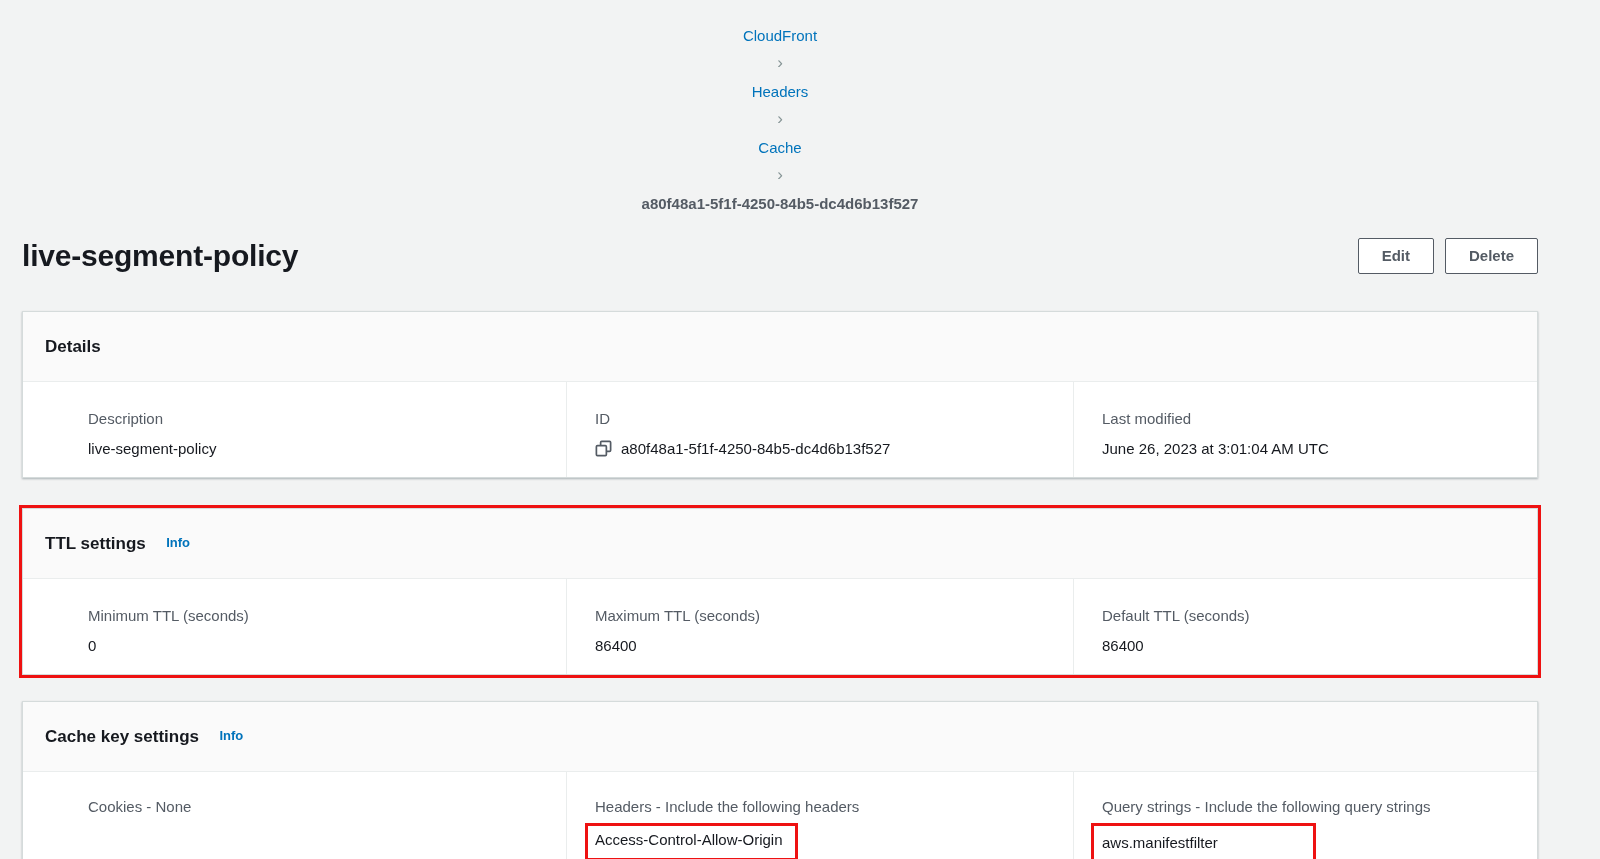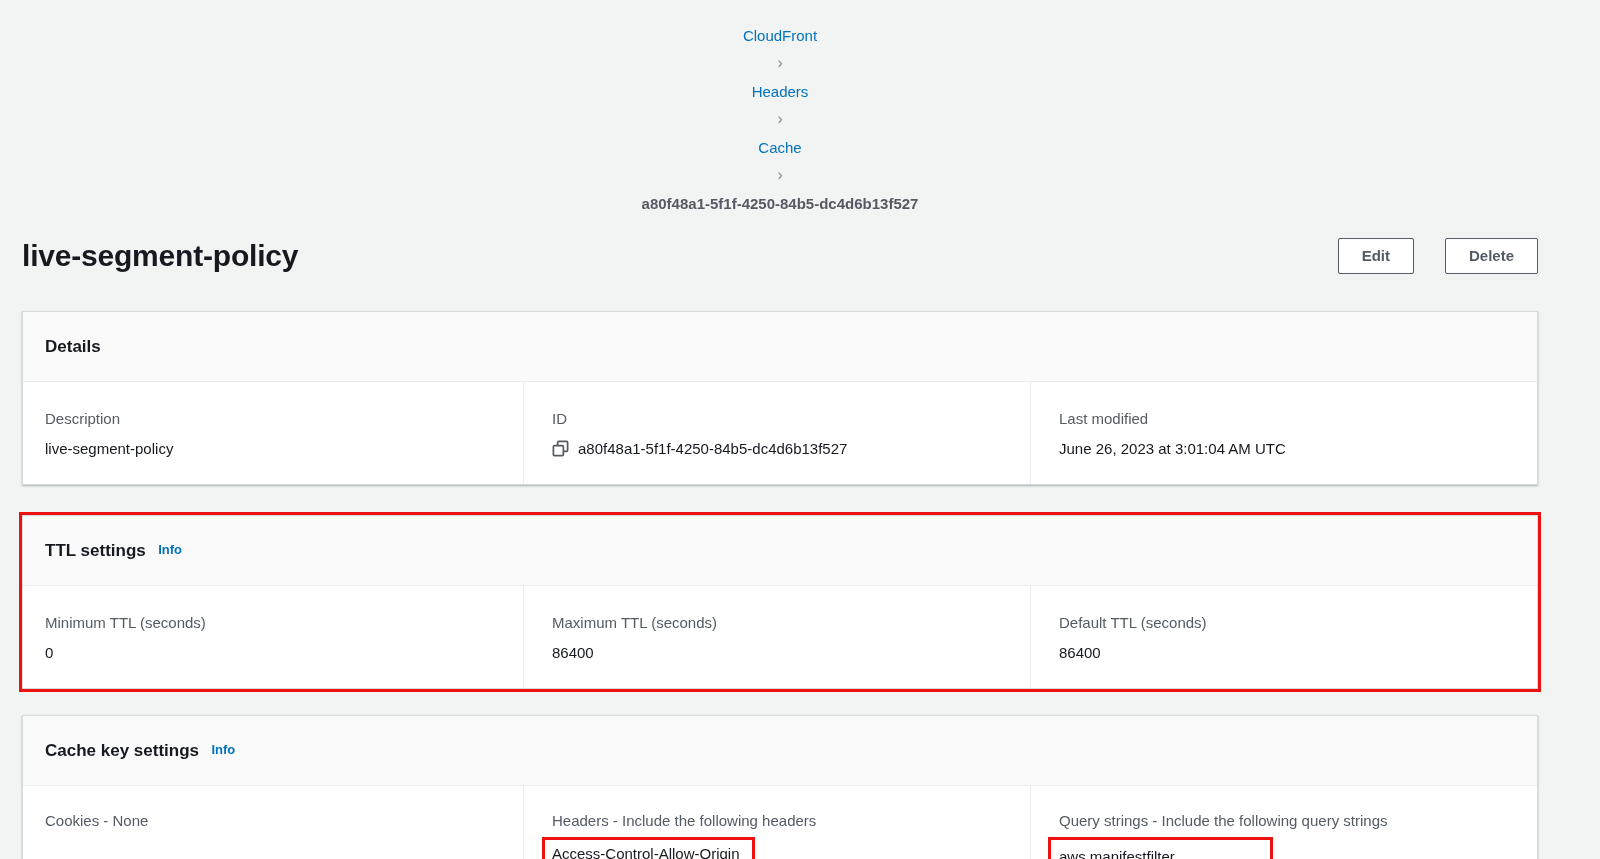--- a/index.html
+++ b/index.html
@@ -24,41 +24,41 @@
 
   
   .breadcrumb { display: flex; align-items: center; gap: 11px; font-size: 15px; flex-direction: column; }
   .crumb-link { color: var(--color-link); text-decoration: none; cursor: pointer; }
   .crumb-sep { color: #879596; font-size: 17px; line-height: 1; transform: translateY(-1px); user-select: none; }
   .crumb-current { color: var(--color-label); font-weight: 700; }
 
   
   .title-row { display: flex; justify-content: space-between; align-items: center; margin-top: 26px; }
   .page-title { margin: 0; font-size: 30px; font-weight: 700; color: var(--color-value); letter-spacing: -0.2px; }
-  .actions { display: flex; gap: 31px; }
+  .actions { display: flex; gap: 11px; }
   .btn {
     background: #fff; border: 1px solid var(--color-label); border-radius: 2px;
     color: var(--color-label); font-family: inherit; font-weight: 700; font-size: 15px;
     padding: 7px 23px; cursor: pointer; line-height: 20px;
   }
 
   
   .card { background: #fff; border: 1px solid var(--card-border); box-shadow: 0 1px 2px rgba(0,28,36,.3); }
   .card-details { margin-top: 37px; }
   .card-ttl { margin-top: 30px; }
   .card-cache { margin-top: 26px; }
   .annotated { box-shadow: 0 0 0 3px var(--color-annotation), 0 1px 2px rgba(0,28,36,.3); }
 
   .card-header { background: var(--header-bg); padding: 25px 22px 24px; border-bottom: 1px solid var(--divider); }
   .card-title { display: inline; margin: 0; font-size: 17px; font-weight: 700; color: var(--color-value); }
   .info-link { color: var(--color-link); font-size: 13px; font-weight: 700; text-decoration: none;
-               margin-left: 8px; position: relative; top: -2px; cursor: pointer; }
+               margin-left: 16px; position: relative; top: -2px; cursor: pointer; }
 
   .card-content { display: flex; align-items: stretch; }
-  .field-col { flex: 1; padding: 27px 20px 26px 22px; }
+  .field-col { flex: 1; padding: 27px 20px 19px 22px; margin-left: 43px; }
   .field-col + .field-col { border-left: 1px solid var(--divider); padding-left: 28px; }
   .field-label { color: var(--color-label); font-size: 15px; line-height: 19px; margin-bottom: 11px; }
   .field-value { color: var(--color-value); font-size: 15px; line-height: 19px; }
 
   .id-value { display: flex; align-items: center; gap: 9px; }
   .copy-btn { background: none; border: none; padding: 0; cursor: pointer; display: inline-flex; }
   .copy-btn svg { width: 17px; height: 17px; display: block; }
 
   
   .red-box { border: 3px solid var(--color-annotation); display: inline-block; }

